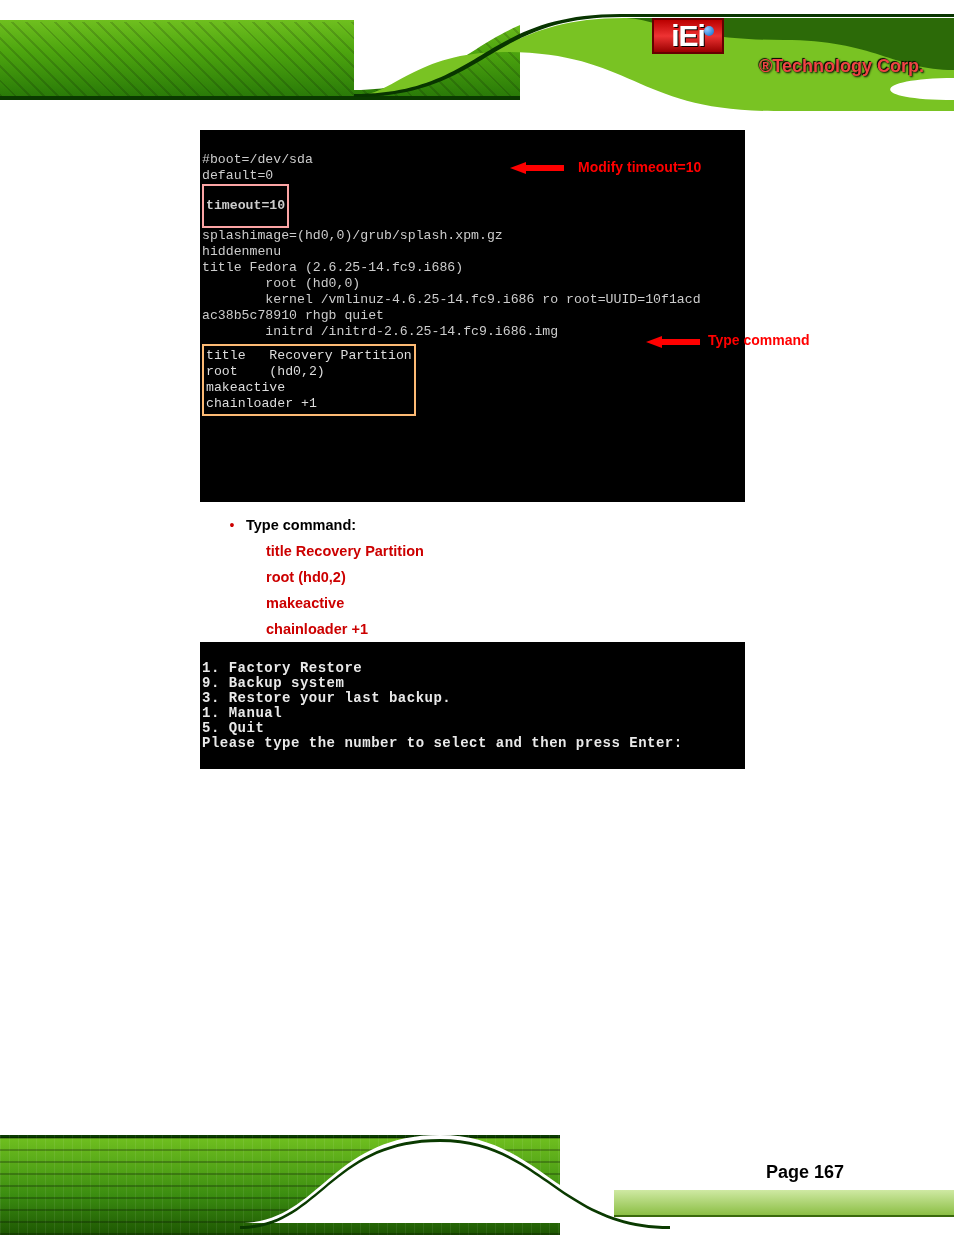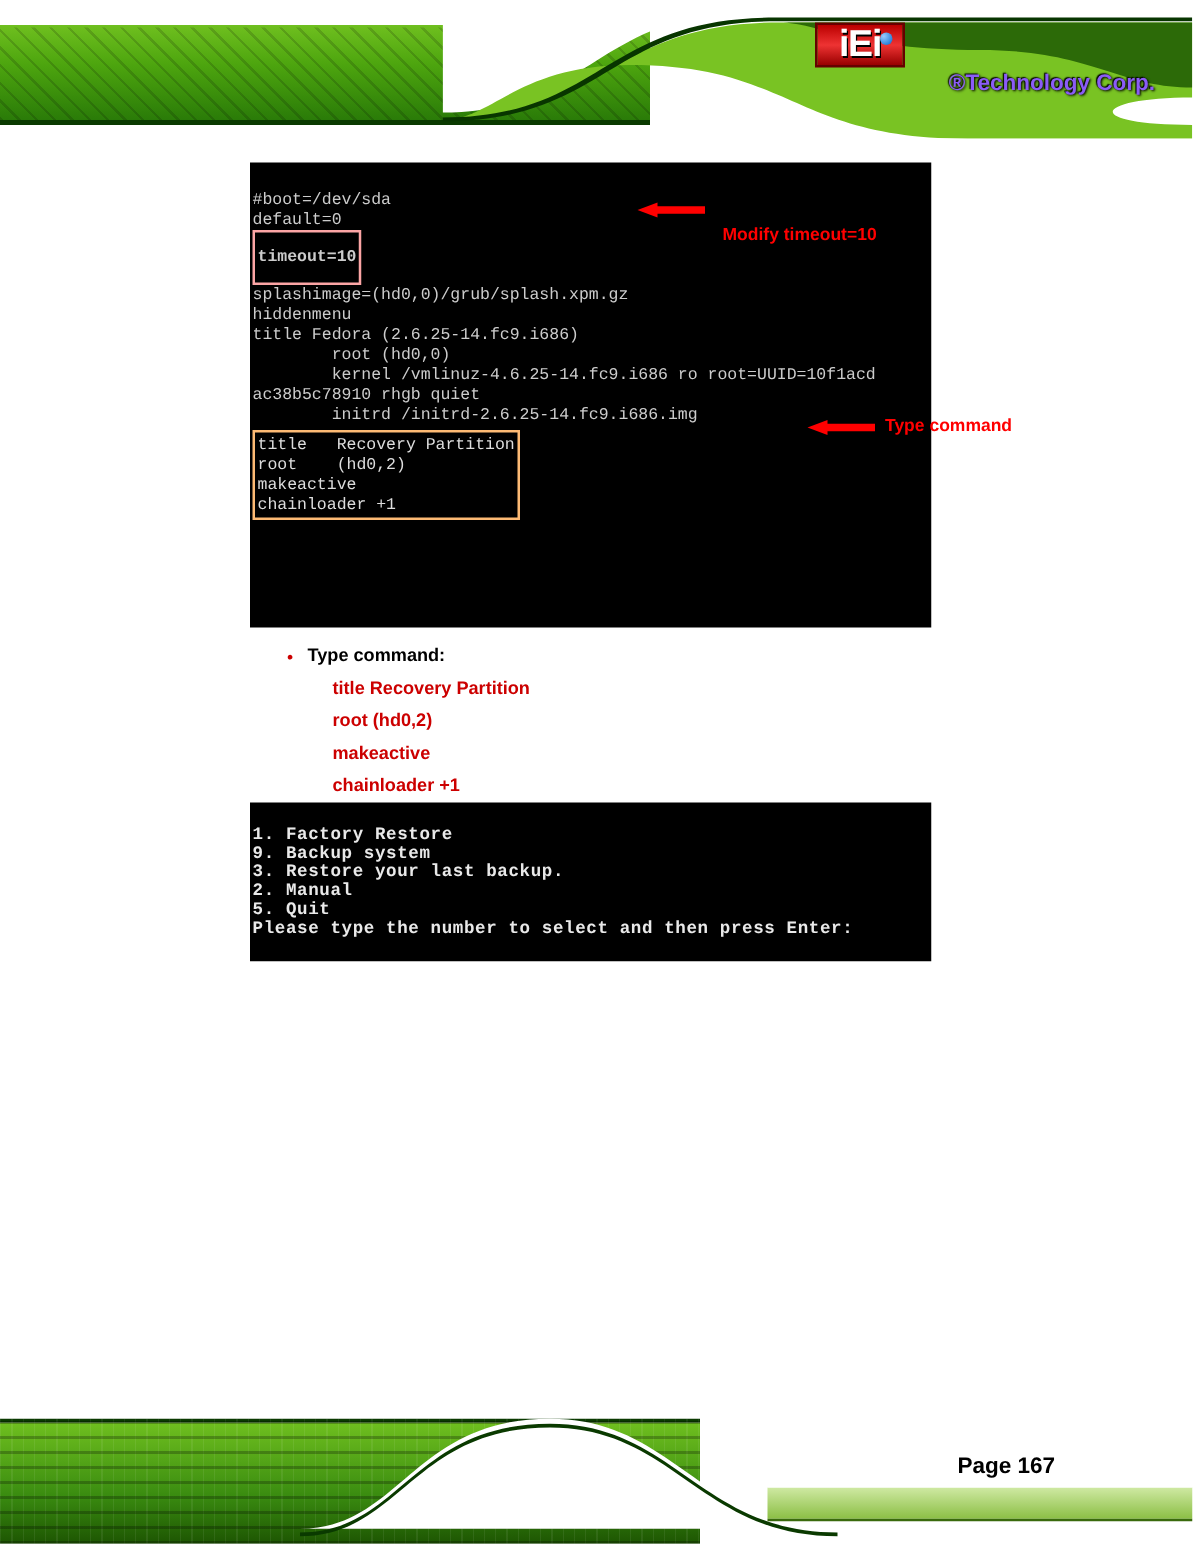--- a/index.html
+++ b/index.html
@@ -64,21 +64,21 @@
     right: 8px; top: 6px;
     width: 10px; height: 10px;
     border-radius: 50%;
     background: radial-gradient(circle at 30% 30%, #9cf, #06c);
   }
   .company-text {
     position: absolute;
     right: 30px; top: 56px;
     font-size: 18px;
     font-weight: 900;
-    color: #8b5cf6;
+    color: #ef4444;
     text-shadow: 1px 1px 2px #000, -1px -1px 1px #000;
   }
 
   
   .content {
     position: absolute;
     top: 130px;
     left: 200px;
     width: 560px;
   }
@@ -131,21 +131,21 @@
     font-size: 14px;
   }
   .hilite-block {
     border: 2px solid #fdba74;
     padding: 2px 2px;
     margin-top: 4px;
     display: inline-block;
   }
 
   .arrow1 { left: 310px; top: 29px; }
-  .label1 { left: 378px; top: 29px; margin-top: 20px; }
+  .label1 { left: 378px; top: 29px; }
   .arrow2 { left: 446px; top: 203px; }
   .label2 { left: 508px; top: 202px; }
 
   
   .bullets {
     margin-top: 10px;
     margin-left: 18px;
     font-size: 14.5px;
     line-height: 26px;
   }
@@ -294,21 +294,21 @@
     <div class="cmd-red">root (hd0,2)</div>
     <div class="cmd-red">makeactive</div>
     <div class="cmd-red">chainloader +1</div>
   </div>
 
 
   <div class="terminal2">
 <span>1. Factory Restore</span>
 <span>9. Backup system</span>
 <span>3. Restore your last backup.</span>
-<span>2. Manual</span>
+<span>1. Manual</span>
 <span>5. Quit</span>
 <span>Please type the number to select and then press Enter:</span></div>
 
 </div>
 
 <div class="page-num">Page 167</div>
 
 <div class="footer-banner">
   <div class="footer-left"></div>
   <div class="footer-left-tex"></div>

